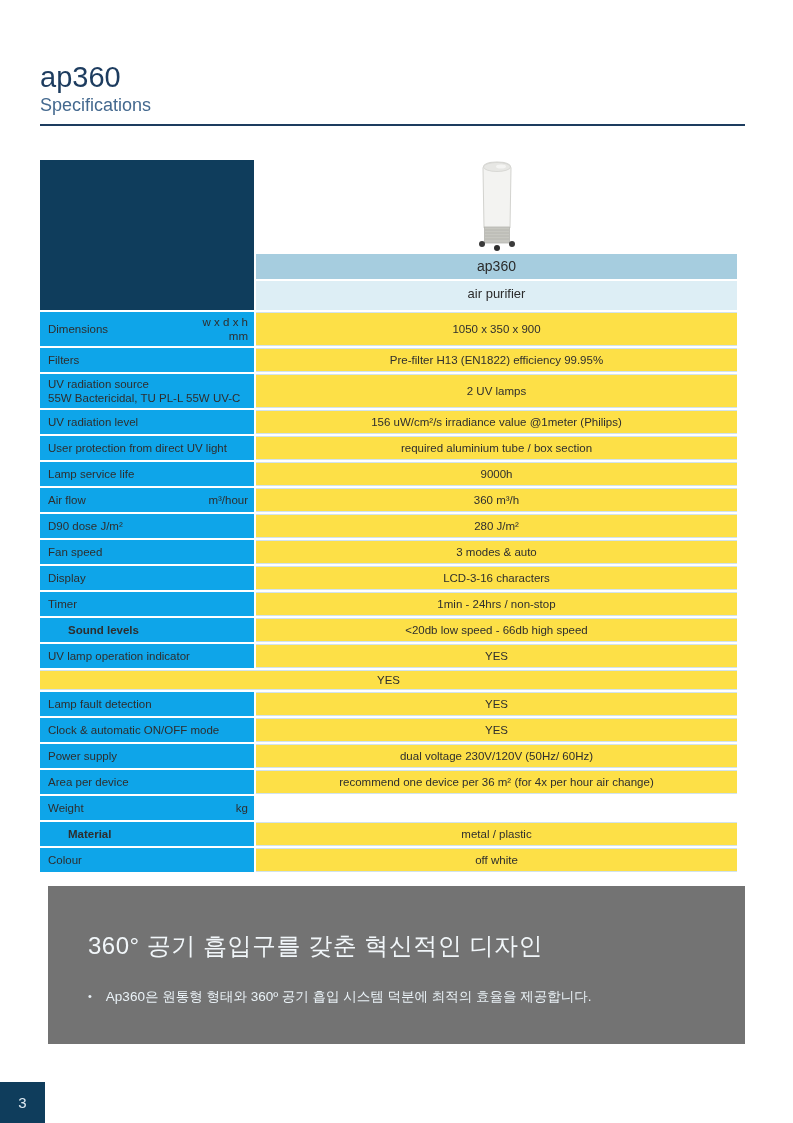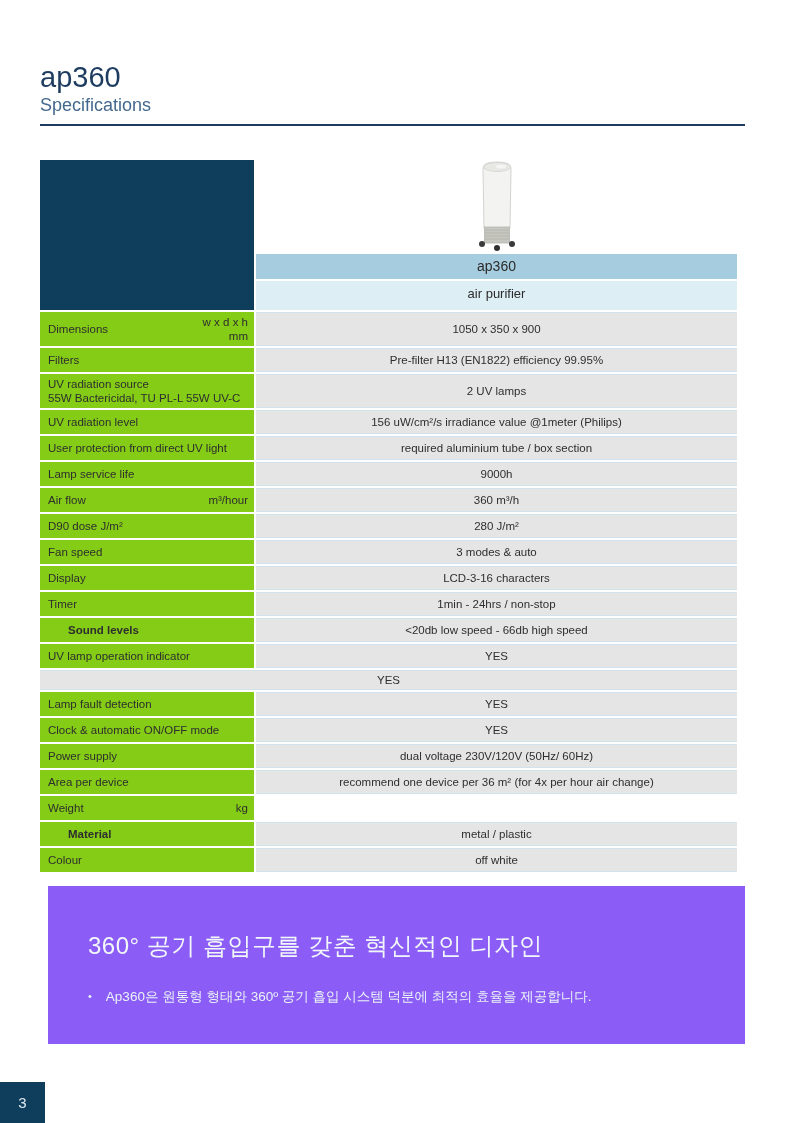--- a/index.html
+++ b/index.html
@@ -27,40 +27,40 @@
   .product-name-row {
     height:25px; background:#a6cddf; text-align:center;
     font-size:14px; line-height:25px; color:#2b2b2b;
   }
   .product-type-row {
     height:37px; background:#ddeef5; text-align:center;
     font-size:13px; line-height:25px; color:#2b2b2b;
   }
   .spec-row { display:flex; gap:2px; margin-bottom:2px; }
   .label-cell {
-    width:214px; background:#84cc16;
+    width:214px; background:#0ea5e9;
     min-height:24px; padding:3px 6px 3px 8px;
     display:flex; justify-content:space-between; align-items:center; gap:6px;
     font-size:11.5px; line-height:14px; color:#2e2e2e;
   }
   .label-text { white-space:pre-line; }
   .label-text.bold { font-weight:bold;margin-left:20px; }
   .unit-text { white-space:pre-line; text-align:right; flex-shrink:0; }
   .value-cell {
-    flex:1; background:#e5e5e5;
+    flex:1; background:#fde047;
     border-top:1px solid #d2e3ed; border-bottom:1px solid #d2e3ed;
     display:flex; align-items:center; justify-content:center;
     font-size:11.5px; line-height:14px; text-align:center; color:#2e2e2e;
     padding:2px 6px;
   }
 
   
   .footer-panel {
     margin:14px 48px 0 48px; width:697px; height:158px;
-    background:#8b5cf6; color:#ffffff;
+    background:#737373; color:#ffffff;
     padding:44px 36px 0 40px;
   }
   .footer-headline { font-size:24px; letter-spacing:0.5px; font-weight:400; color:#f2f7fa; }
   .footer-bullet { margin-top:26px; display:flex; gap:14px; font-size:13.5px; color:#eaf2f7; }
   .footer-bullet-marker { font-size:11px; line-height:17px; }
 
   
   .page-number-badge {
     position:absolute; left:0; bottom:0;
     width:45px; height:41px; background:#0f3d5c;

